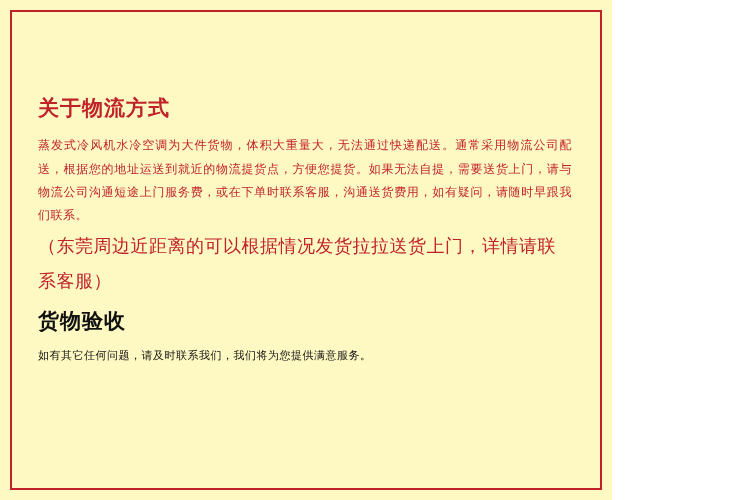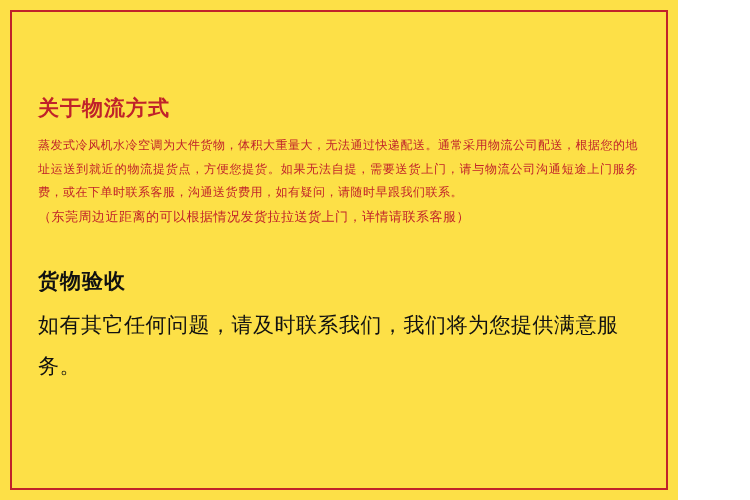--- a/index.html
+++ b/index.html
@@ -7,24 +7,24 @@
     padding: 0;
   }
   body {
     width: 750px;
     height: 500px;
     background: #ffffff;
     font-family: "DejaVu Sans", "Liberation Sans", sans-serif;
   }
   .page {
     position: relative;
-    width: 678px;
+    width: 612px;
     height: 500px;
     box-sizing: border-box;
-    background: #fde047;
+    background: #fef9c3;
   }
   .frame {
     position: absolute;
     left: 10px;
     top: 10px;
     right: 10px;
     bottom: 10px;
     border: 2px solid #c0222a;
     box-sizing: border-box;
   }
@@ -47,38 +47,38 @@
     color: #c0222a;
     font-size: 12px;
     line-height: 1.95;
     letter-spacing: 0.5px;
     margin: 0;
     text-align: justify;
     text-justify: inter-ideograph;
   }
   .para-note {
     color: #c0222a;
-    font-size: 13px;
+    font-size: 18px;
     line-height: 1.95;
     letter-spacing: 0.5px;
     margin: 0;
   }
   .section-two {
-    margin-top: 38px;
+    margin-top: 10px;
   }
   .section-two .section-title {
     color: #111111;
     margin-bottom: 10px;
   }
   .section-two .para {
     color: #111111;
   }
   .section-two .para-last {
     color: #111111;
-    font-size: 21px;
+    font-size: 11px;
     line-height: 1.95;
     letter-spacing: 0.5px;
     margin: 8px 0 0 0;
     text-indent: 0;
   }
 </style>
 </head>
 <body>
 
 <div class="page">

